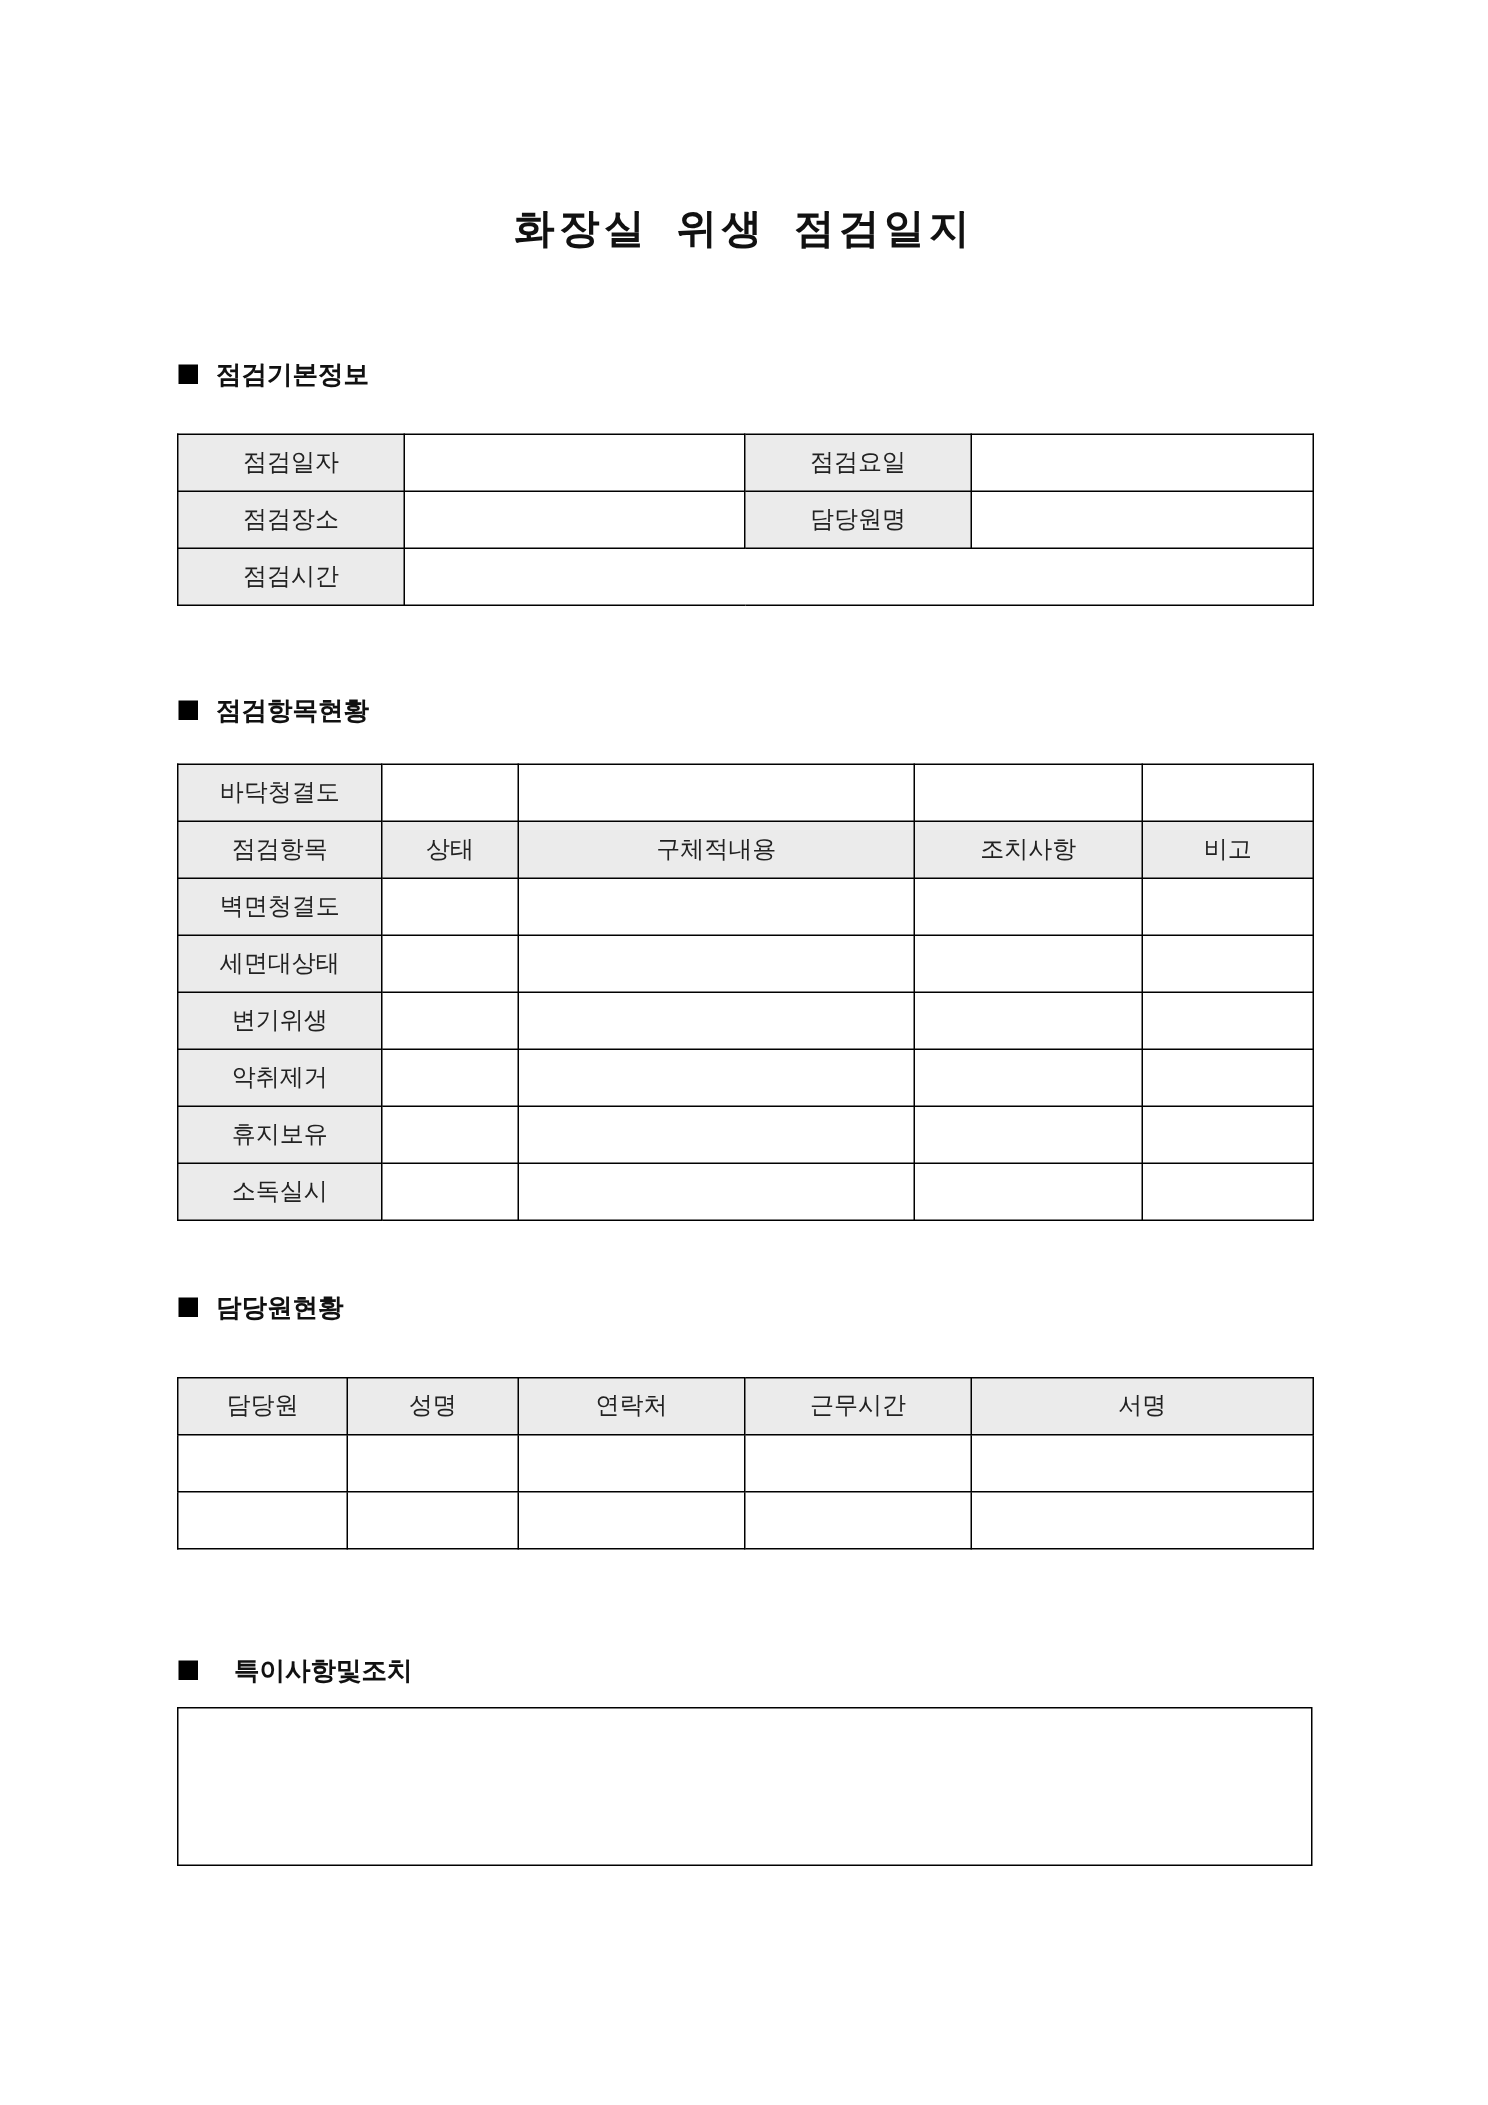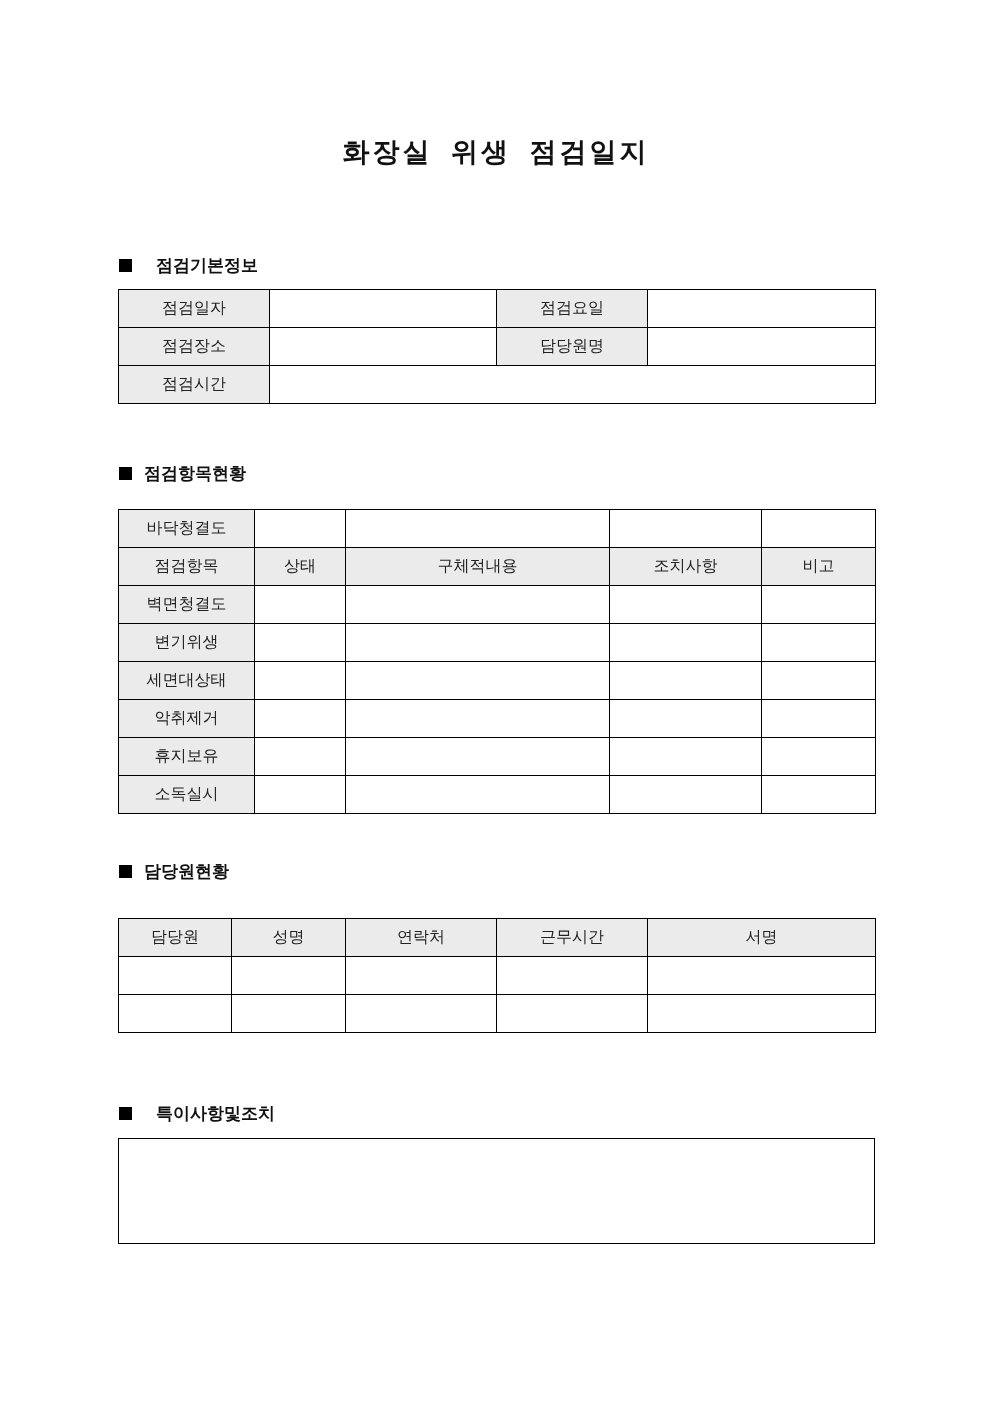--- a/index.html
+++ b/index.html
@@ -10,21 +10,21 @@
   table { position: absolute; left: 118px; border-collapse: collapse; table-layout: fixed; }
   td { border: 1px solid #000; height: 37px; padding: 0; font-size: 16px; text-align: center; vertical-align: middle; color: #222; }
   td.h { background: #ebebeb; }
   .memo { position: absolute; left: 118px; top: 1138px; width: 755px; height: 104px; border: 1px solid #000; }
 </style>
 </head>
 <body>
 
 <div class="title">화장실 위생 점검일지</div>
 
-<div class="section-head" style="top:254px;gap:12px;">
+<div class="section-head" style="top:238px;">
   <span class="sq"></span>
   <span>점검기본정보</span>
 </div>
 <table style="top:289px; width:757px;">
   <colgroup>
       <col style="width:151px">
       <col style="width:227px">
       <col style="width:151px">
       <col style="width:228px">
     </colgroup>
@@ -76,28 +76,28 @@
     <td class="h">비고</td>
   </tr>
   <tr>
     <td class="h">벽면청결도</td>
     <td></td>
     <td></td>
     <td></td>
     <td></td>
   </tr>
   <tr>
-    <td class="h">변기위생</td>
+    <td class="h">세면대상태</td>
     <td></td>
     <td></td>
     <td></td>
     <td></td>
   </tr>
   <tr>
-    <td class="h">세면대상태</td>
+    <td class="h">변기위생</td>
     <td></td>
     <td></td>
     <td></td>
     <td></td>
   </tr>
   <tr>
     <td class="h">악취제거</td>
     <td></td>
     <td></td>
     <td></td>

